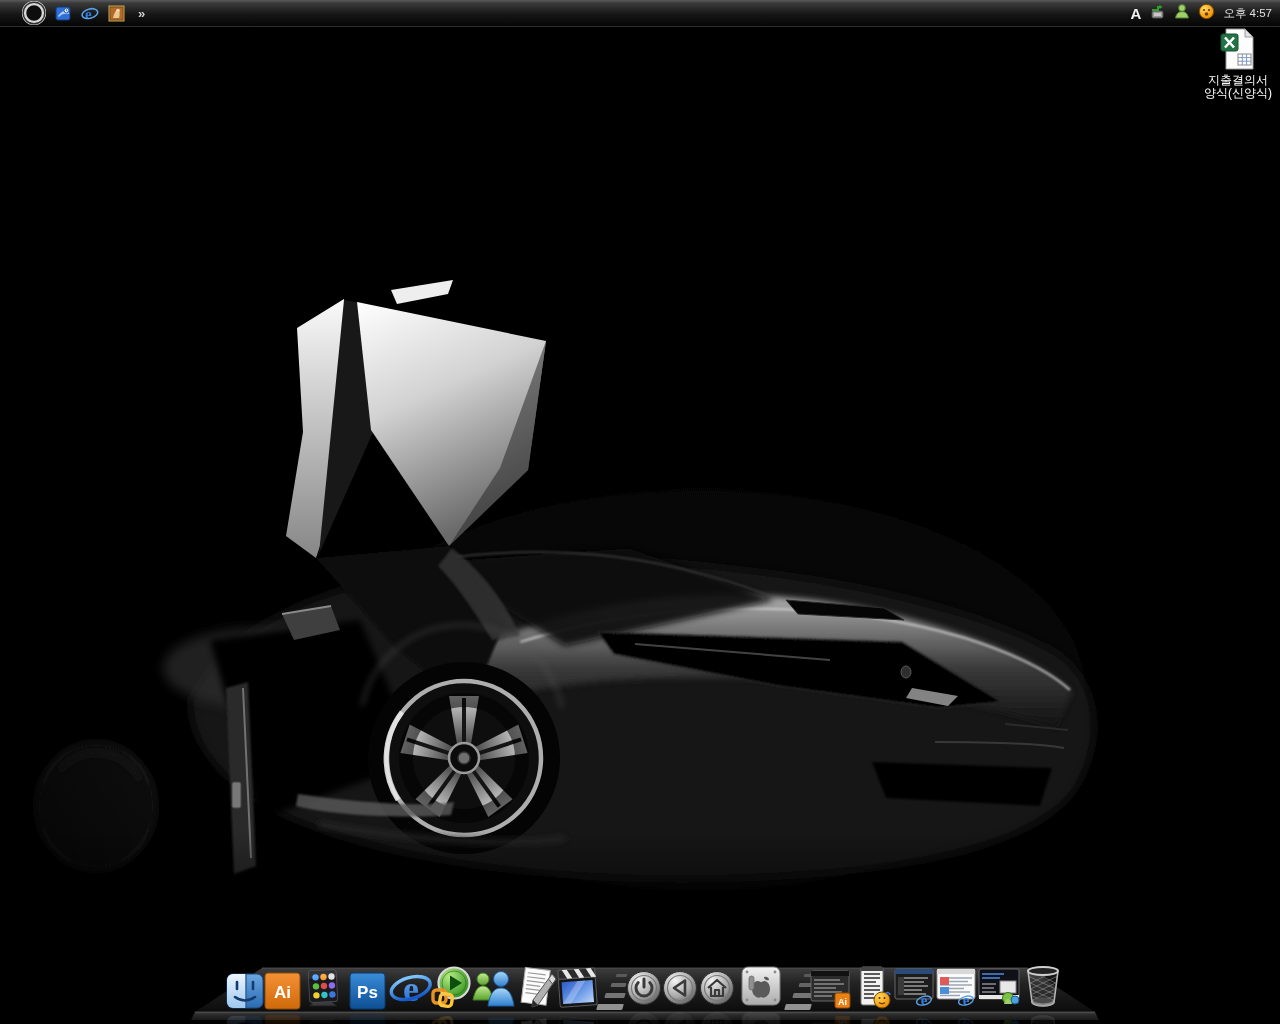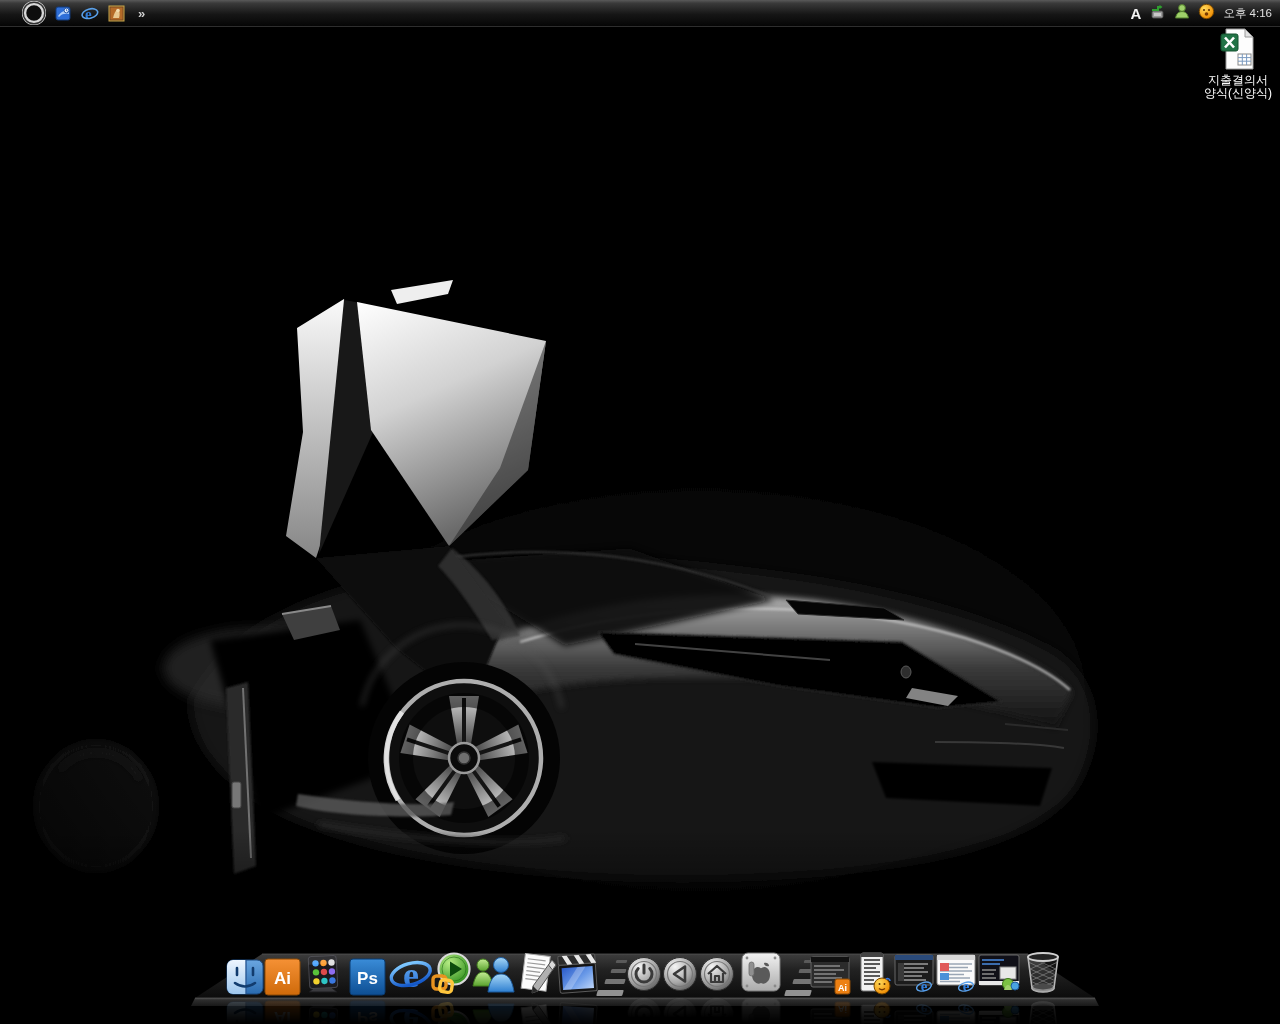--- a/index.html
+++ b/index.html
@@ -16,21 +16,21 @@
   .chevron{color:#cfcfcf;font-size:13px;font-weight:bold;letter-spacing:-1px;margin-left:4px;cursor:default;}
   .tray{display:flex;align-items:center;gap:8px;padding-right:8px;}
   .ime{color:#f2f2f2;font-size:15px;font-weight:bold;line-height:1;}
   .clock{color:#e0e0e0;font-size:11.5px;white-space:nowrap;}
   
   #desktop-icon{position:absolute;left:1188px;top:28px;width:100px;text-align:center;z-index:20;cursor:default;}
   #desktop-icon .dg{display:inline-block;}
   #desktop-icon .lbl{color:#fff;font-size:12px;line-height:13px;
        text-shadow:1px 1px 1px #000,0 0 3px #000,1px 2px 2px #000;}
   
-  #dock{position:absolute;left:0;bottom:16px;width:1092px;height:72px;z-index:25;}
+  #dock{position:absolute;left:0;bottom:2px;width:1092px;height:72px;z-index:25;}
   #dock-shelf{position:absolute;left:0;bottom:0;width:1280px;height:72px;}
   .dock-item{position:absolute;bottom:12px;}
   .di-gfx{position:relative;display:block;}
   .di-gfx svg{display:block;}
   .di-reflect{position:absolute;top:100%;left:0;transform:scaleY(-1);opacity:.22;
       filter:blur(.4px);pointer-events:none;
       -webkit-mask-image:linear-gradient(to top,rgba(0,0,0,.95),transparent 65%);
       mask-image:linear-gradient(to top,rgba(0,0,0,.95),transparent 65%);}
   
   .dock-sep{position:absolute;bottom:10px;width:40px;height:52px;}
@@ -225,21 +225,21 @@
                 <stop offset="0%" stop-color="#ffd95a"></stop>
                 <stop offset="100%" stop-color="#ef8a00"></stop>
               </radialGradient>
             </defs>
             <circle cx="8.5" cy="8.5" r="7.2" fill="url(#gSm)" stroke="#7a4a00"></circle>
             <circle cx="6" cy="7" r="1" fill="#5a2d00"></circle>
             <circle cx="11" cy="7" r="1" fill="#5a2d00"></circle>
             <circle cx="8.5" cy="11" r="1.8" fill="#7a3a00"></circle>
           </svg>
       </span>
-      <span class="clock">오후 4:16</span>
+      <span class="clock">오후 4:57</span>
     </div>
   </div>
 
   <div id="desktop-icon">
     <span class="dg">
       <svg width="38" height="42" viewBox="0 0 38 42">
         <path d="M7,1 L26,1 L34,9 L34,41 L7,41 Z" fill="#fdfdfd" stroke="#9a9a9a"></path>
         <path d="M26,1 L34,9 L26,9 Z" fill="#e2e2e2" stroke="#9a9a9a"></path>
         <rect x="2" y="6" width="17" height="17" rx="2" fill="#217346" stroke="#14522f"></rect>
         <path d="M6,9.5 L15,19.5 M15,9.5 L6,19.5" stroke="#fff" stroke-width="2.6"></path>

